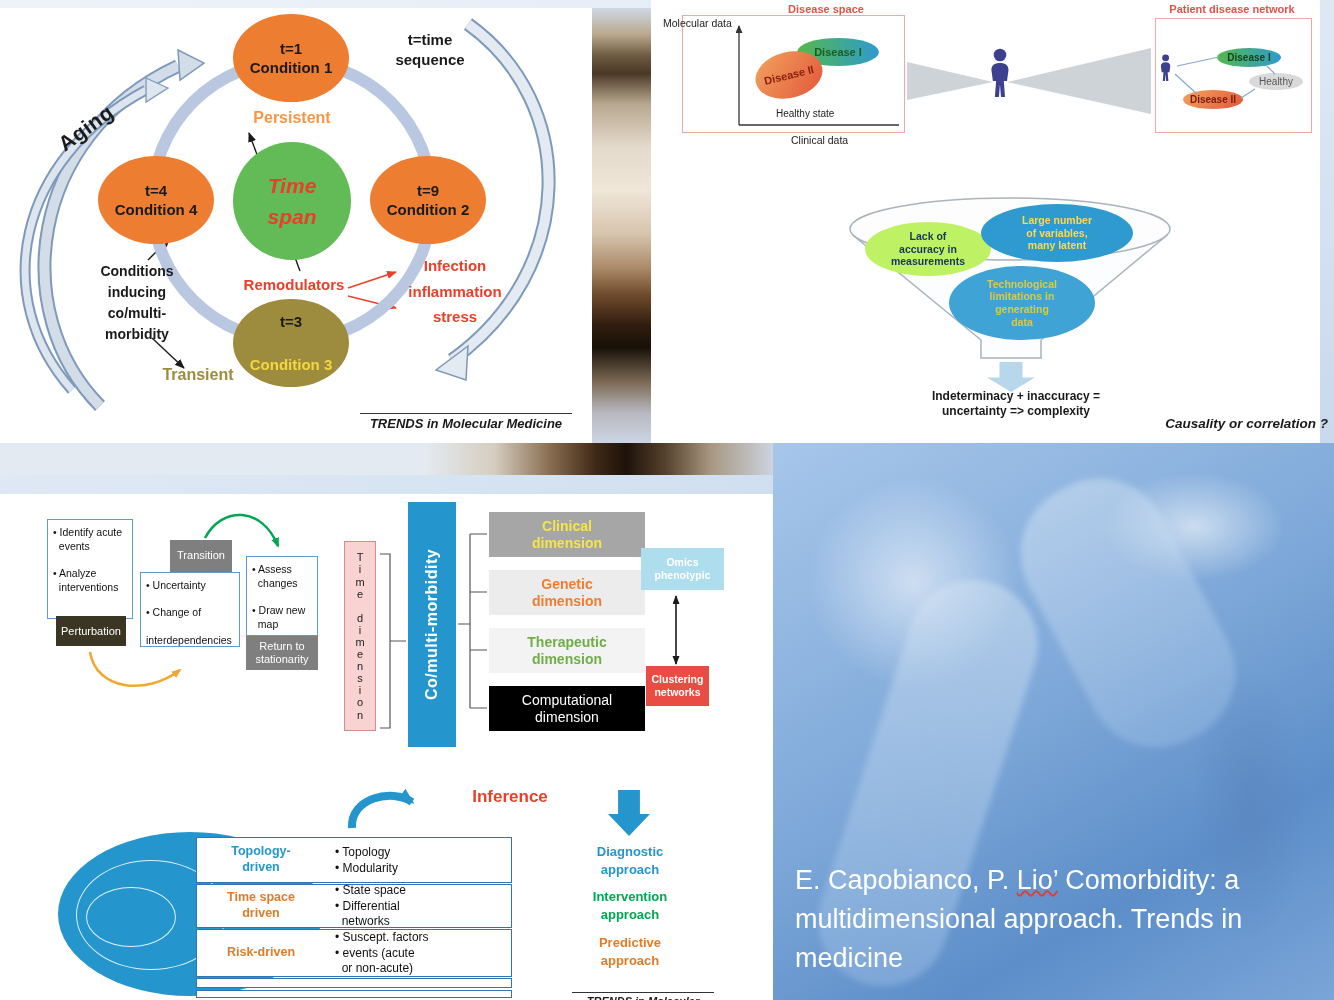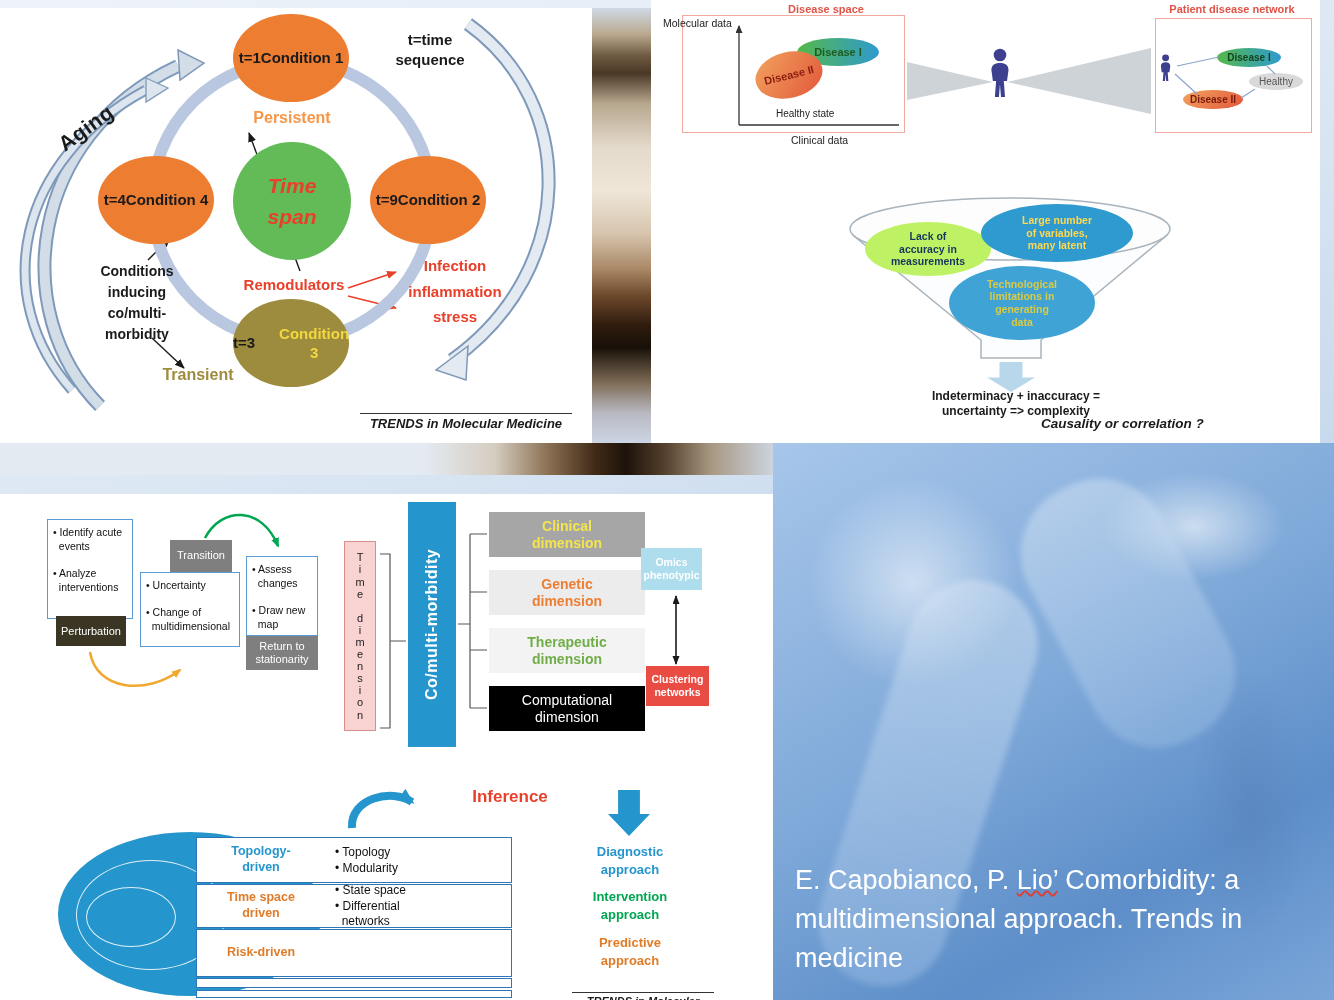--- a/index.html
+++ b/index.html
@@ -26,21 +26,21 @@
     background:linear-gradient(90deg,#e4eaf1 0%,#e4eaf1 55%,#d5cdc0 64%,#8a6f52 71%,#402a16 77%,#1d120a 81%,#54402c 86%,#a89882 92%,#ccd4e0 100%);}
 
   
   #panel-cycle{left:0;top:8px;width:592px;height:435px;}
   .ring{position:absolute;left:146px;top:47px;width:292px;height:292px;border-radius:50%;
     border:12px solid #b9c8e0;}
   .center-circle{position:absolute;left:233px;top:134px;width:118px;height:118px;border-radius:50%;
     background:#62bb56;display:flex;align-items:center;justify-content:center;}
   .center-circle .txt{font-style:italic;font-weight:bold;font-size:21px;color:#e8402a;text-align:center;line-height:1.5;}
   .p1-node{position:absolute;width:116px;height:88px;border-radius:50%;background:#ed7d31;
-    display:flex;flex-direction:row;align-items:center;justify-content:center;
+    display:flex;flex-direction:column;align-items:center;justify-content:center;
     font-weight:bold;font-size:15px;color:#1a1a1a;line-height:1.3;text-align:center;}
   .p1-node.olive{background:#9e8c3e;gap:24px;}
   .p1-node .gold{color:#f2d83e;}
   .lbl{position:absolute;text-align:center;}
   .lbl-aging{left:55px;top:108px;font-size:21px;font-weight:bold;transform:rotate(-36deg);letter-spacing:.5px;}
   .lbl-seq{left:375px;top:22px;width:110px;font-size:15px;font-weight:bold;line-height:1.35;}
   .lbl-persistent{left:230px;top:101px;width:124px;color:#f79646;font-weight:bold;font-size:16px;}
   .lbl-remod{left:238px;top:268px;width:112px;color:#e8402a;font-weight:bold;font-size:15px;}
   .lbl-infection{left:393px;top:245px;width:124px;color:#e8402a;font-weight:bold;font-size:15px;line-height:1.7;}
   .lbl-transient{left:150px;top:358px;width:96px;color:#9e8c3e;font-weight:bold;font-size:16px;}
@@ -245,35 +245,35 @@
 of variables,
 many latent</div>
     <div class="funnel-ell pre" style="left:298px;top:266px;width:146px;height:74px;background:#3fa3d6;color:#d9cb45;">Technological
 limitations in
 generating
 data</div>
 
     <div class="down-block-arrow" style="left:336px;top:362px;width:48px;height:30px;"></div>
     <div class="lbl lbl-indet pre">Indeterminacy + inaccuracy =
 uncertainty =&gt; complexity</div>
-    <div class="lbl lbl-causal" style="text-align:left;">Causality or correlation ?</div>
+    <div class="lbl lbl-causal" style="text-align:right;margin-left:32px;">Causality or correlation ?</div>
   </section>
 
   <section class="panel" id="panel-frame">
     <div class="wbox pre" style="left:47px;top:25px;width:86px;height:100px;">• Identify acute
   events
 
 • Analyze
   interventions</div>
     <div class="darkbox" style="left:56px;top:122px;width:70px;height:30px;z-index:2;">Perturbation</div>
     <div class="graybox" style="left:170px;top:46px;width:62px;height:32px;">Transition</div>
     <div class="wbox pre" style="left:140px;top:78px;width:100px;height:75px;">• Uncertainty
 
 • Change of
-  multidimensional</div>
+  interdependencies</div>
     <div class="wbox pre" style="left:246px;top:62px;width:72px;height:80px;">• Assess
   changes
 
 • Draw new
   map</div>
     <div class="graybox pre" style="left:246px;top:142px;width:72px;height:34px;">Return to
 stationarity</div>
 
     <div class="pinkbox pre" style="left:344px;top:47px;width:32px;height:190px;">T
 i
@@ -296,21 +296,21 @@
 
     <div class="dim dim-clinical pre" style="top:18px;">Clinical
 dimension</div>
     <div class="dim dim-genetic pre" style="top:76px;">Genetic
 dimension</div>
     <div class="dim dim-thera pre" style="top:134px;">Therapeutic
 dimension</div>
     <div class="dim dim-comp pre" style="top:192px;">Computational
 dimension</div>
 
-    <div class="omicsbox pre" style="left:641px;top:54px;width:61px;height:42px;">Omics
+    <div class="omicsbox pre" style="left:641px;top:54px;width:83px;height:42px;">Omics
 phenotypic</div>
     <div class="clusterbox pre" style="left:646px;top:172px;width:63px;height:40px;">Clustering
 networks</div>
 
     <div class="lbl-inference">Inference</div>
     <div class="p3-down-arrow"></div>
 
     <div class="big-ellipse">
       <div class="nest" style="left:18px;top:28px;width:150px;height:110px;"></div>
       <div class="nest" style="left:28px;top:55px;width:90px;height:60px;"></div>
@@ -328,20 +328,25 @@
       <div class="tlabel c-orange pre">Time space
 driven</div>
       <div class="titems">
           <span class="pre">• State space
 • Differential
   networks</span>
         </div>
     </div>
     <div class="trow" style="top:435px;height:48px;">
       <div class="tlabel c-orange pre">Risk-driven</div>
+      <div class="titems">
+          <span class="pre">• Suscept. factors
+• events (acute
+  or non-acute)</span>
+        </div>
     </div>
     <div class="trow" style="top:484px;height:10px;"></div>
     <div class="trow" style="top:496px;height:8px;"></div>
 
     <div class="approach c-blue pre" style="top:349px;">Diagnostic
 approach</div>
     <div class="approach c-green pre" style="top:394px;">Intervention
 approach</div>
     <div class="approach c-orange pre" style="top:440px;">Predictive
 approach</div>

